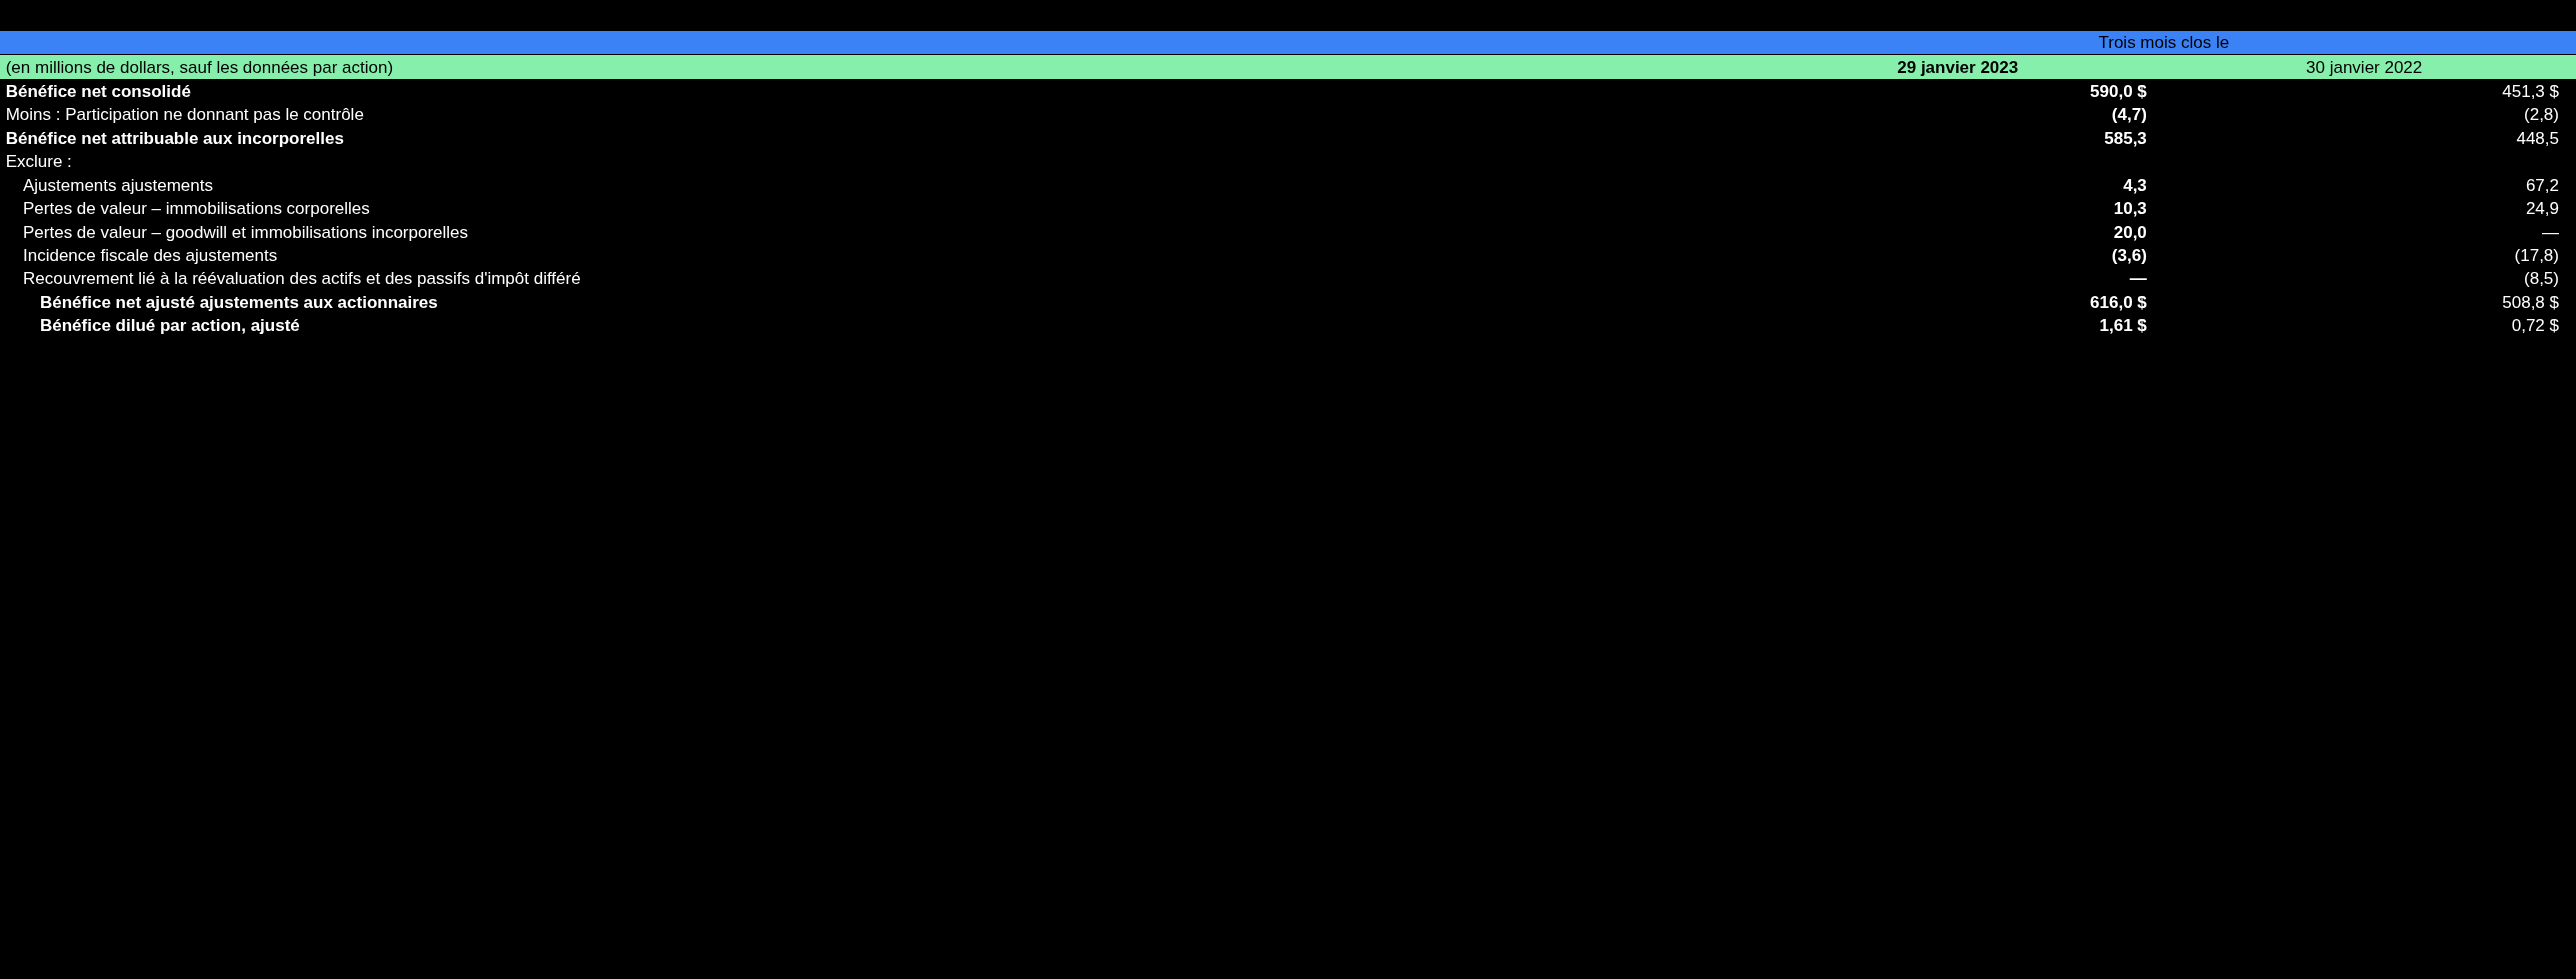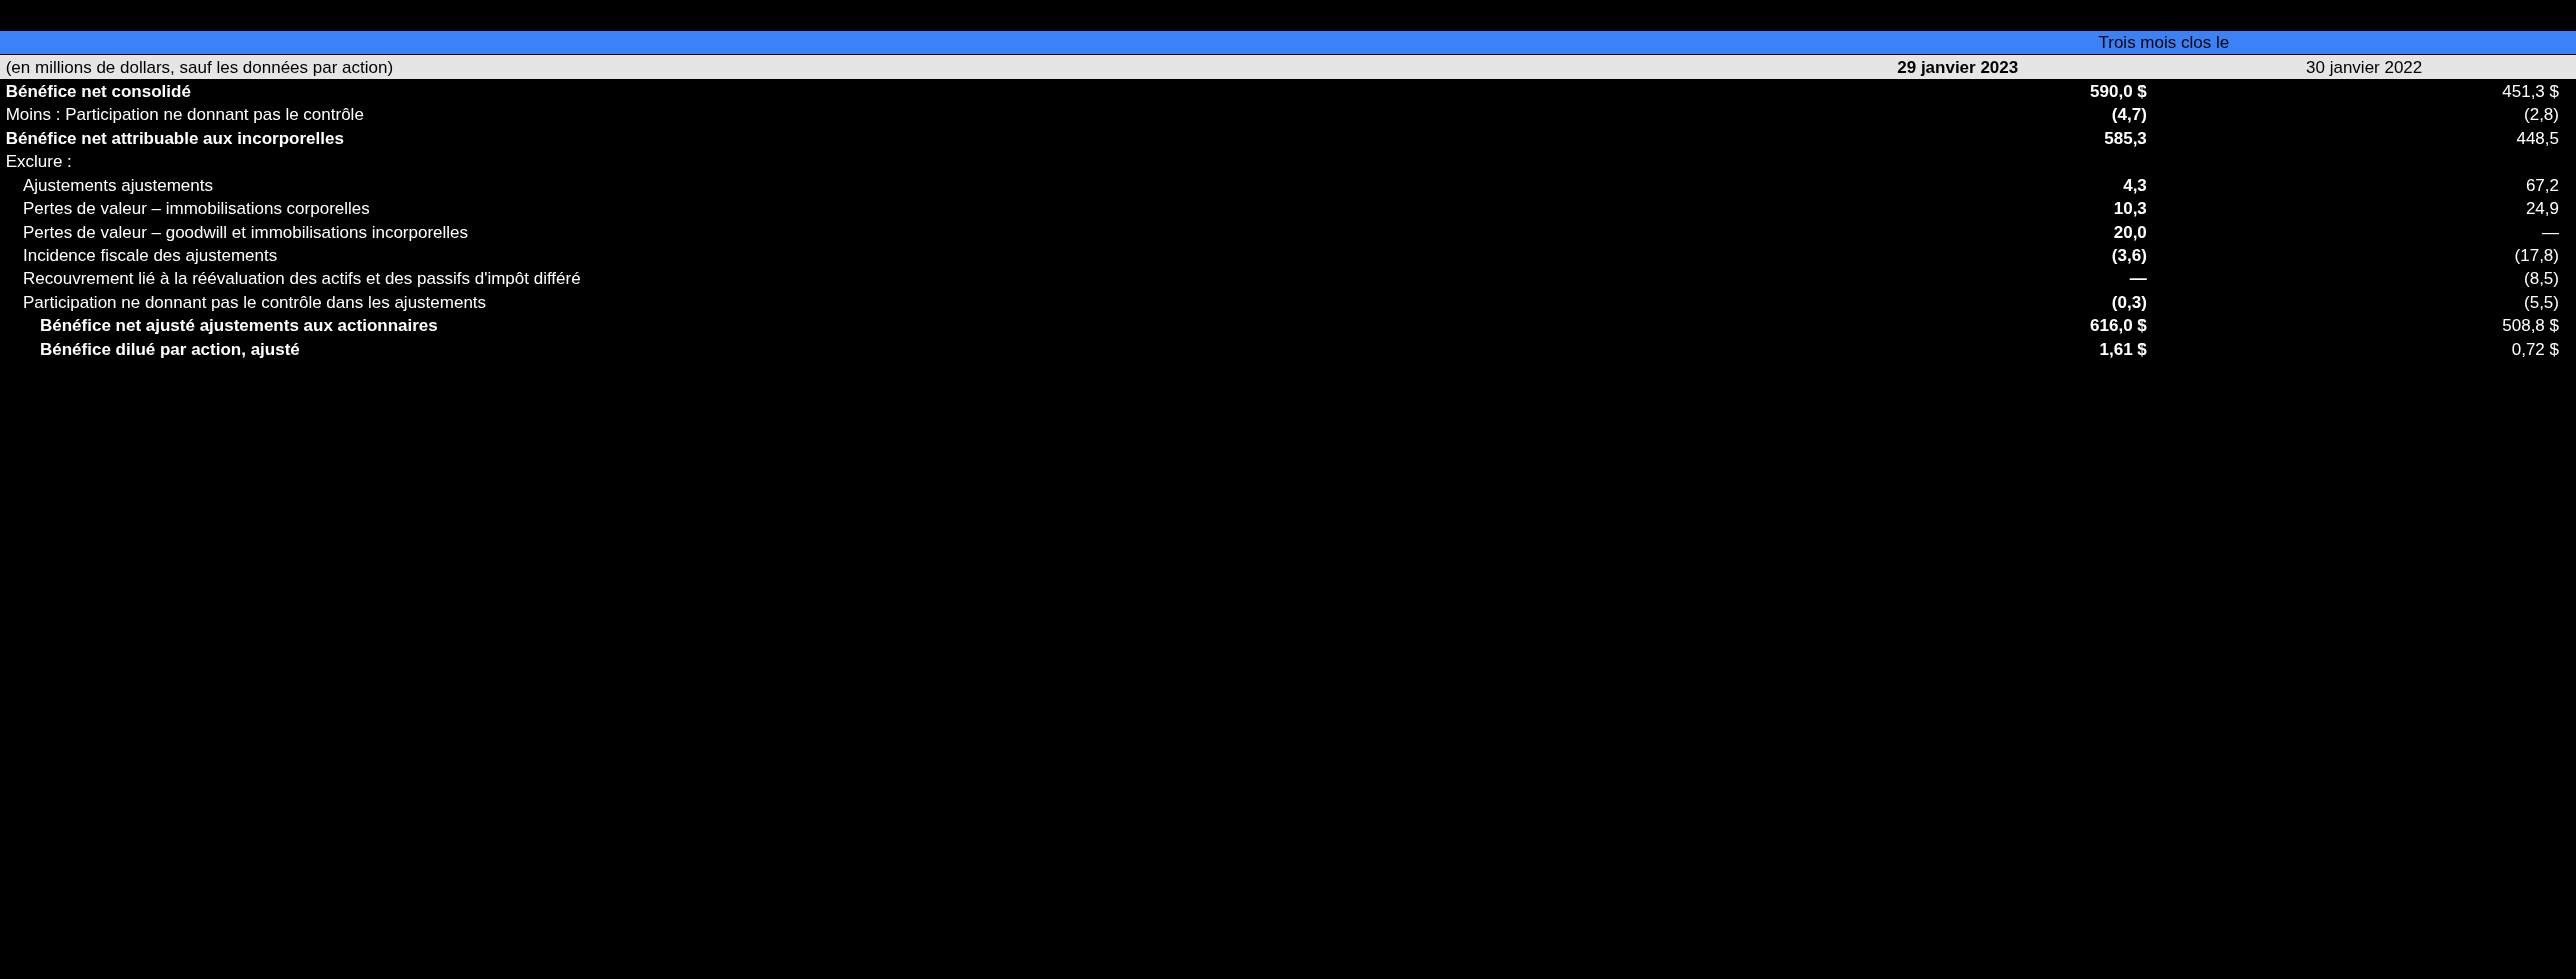--- a/index.html
+++ b/index.html
@@ -22,21 +22,21 @@
   }
   td, th {
     padding: 0;
     font-weight: normal;
   }
   .header-row1 {
     background: #3b82f6;
     border-top: 1.7px solid #000;
   }
   .header-row2 {
-    background: #e5e5e5;
+    background: #86efac;
     border-top: 1.7px solid #000;
     border-bottom: 1.7px solid #000;
   }
   .cell {
     font-size: 17px;
     line-height: 1.25;
     color: #000;
     padding-top: 1.1px;
     padding-bottom: 1.1px;
     white-space: nowrap;
@@ -116,25 +116,20 @@
         <tr class="body-row">
           <td class="cell label-col indent1">Incidence fiscale des ajustements</td>
           <td class="cell col1 num">(3,6)</td>
           <td class="cell col2 num" style="font-weight: normal;">(17,8)</td>
         </tr>
         <tr class="body-row">
           <td class="cell label-col indent1">Recouvrement lié à la réévaluation des actifs et des passifs d'impôt différé</td>
           <td class="cell col1 num">—</td>
           <td class="cell col2 num" style="font-weight: normal;">(8,5)</td>
         </tr>
-        <tr class="body-row">
-          <td class="cell label-col indent1">Participation ne donnant pas le contrôle dans les ajustements</td>
-          <td class="cell col1 num">(0,3)</td>
-          <td class="cell col2 num" style="font-weight: normal;">(5,5)</td>
-        </tr>
         <tr class="body-row bold">
           <td class="cell label-col indent2">Bénéfice net ajusté ajustements aux actionnaires</td>
           <td class="cell col1 num" style="font-weight: bold;">616,0 $</td>
           <td class="cell col2 num" style="font-weight: normal;">508,8 $</td>
         </tr>
         <tr class="body-row bold">
           <td class="cell label-col indent2">Bénéfice dilué par action, ajusté</td>
           <td class="cell col1 num" style="font-weight: bold;">1,61 $</td>
           <td class="cell col2 num" style="font-weight: normal;">0,72 $</td>
         </tr>

